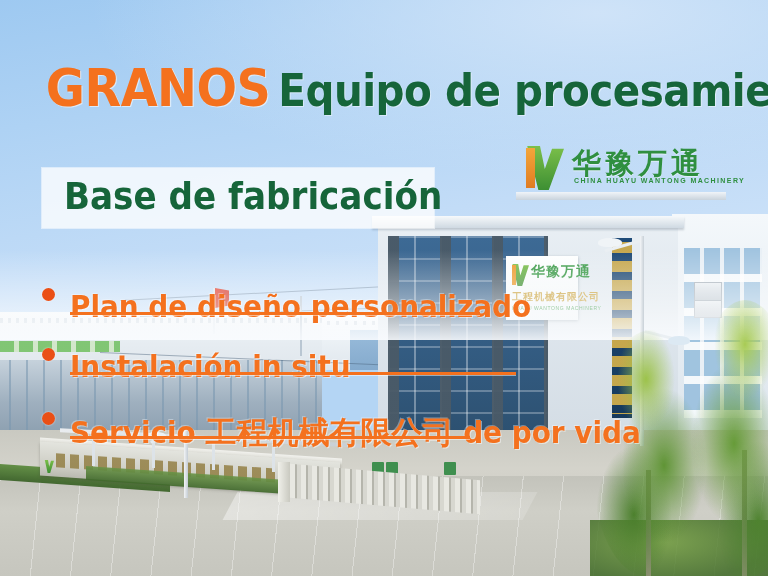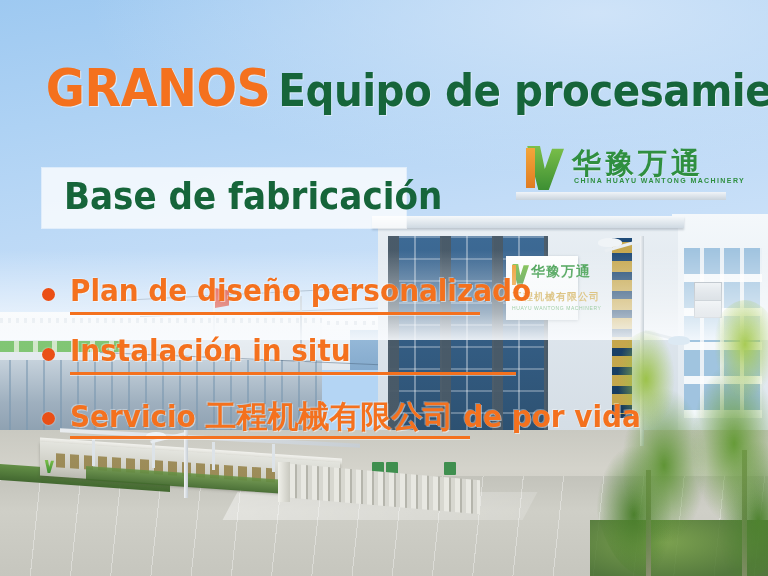--- a/index.html
+++ b/index.html
@@ -269,36 +269,37 @@
   }
   .headline .w2{
     color:#16653a;font-size:45px;display:inline-block;
     text-shadow:1px 1px 0 rgba(255,255,255,.45);
   }
 
   #whitebox{
     position:absolute;left:42px;top:168px;width:364px;height:60px;
     background:rgba(255,255,255,.78);
     box-shadow:0 0 0 1px rgba(255,255,255,.55);
+    padding-left:28px;
   }
   #whitebox-label{
     position:absolute;left:22px;top:6px;white-space:nowrap;
     font-family:"DejaVu Sans Condensed","Liberation Sans Narrow","Liberation Sans",sans-serif;
     font-weight:bold;font-size:38px;color:#16653a;letter-spacing:0px;
   }
 
   .bullet-row{
     position:absolute;left:42px;white-space:nowrap;height:44px;
   }
   .bullet-dot{
     position:absolute;left:0;top:16px;width:13px;height:13px;border-radius:50%;
     background:#ea4f16;box-shadow:0 0 2px rgba(255,255,255,.7);
   }
   .bullet-text{
-    position:absolute;left:28px;top:0;
+    position:absolute;left:28px;top:16px;
     font-family:"DejaVu Sans Condensed","Liberation Sans Narrow","Liberation Sans",sans-serif;
     font-weight:bold;font-size:31px;color:#f4711e;
     text-shadow:1px 1px 0 rgba(255,255,255,.5),-1px -1px 0 rgba(255,255,255,.35);
     letter-spacing:0px;
   }
   .bullet-underline{
     position:absolute;left:28px;top:40px;height:3px;background:#f4711e;
     box-shadow:0 1px 0 rgba(255,255,255,.5);
   }
   #row1{top:272px;}

